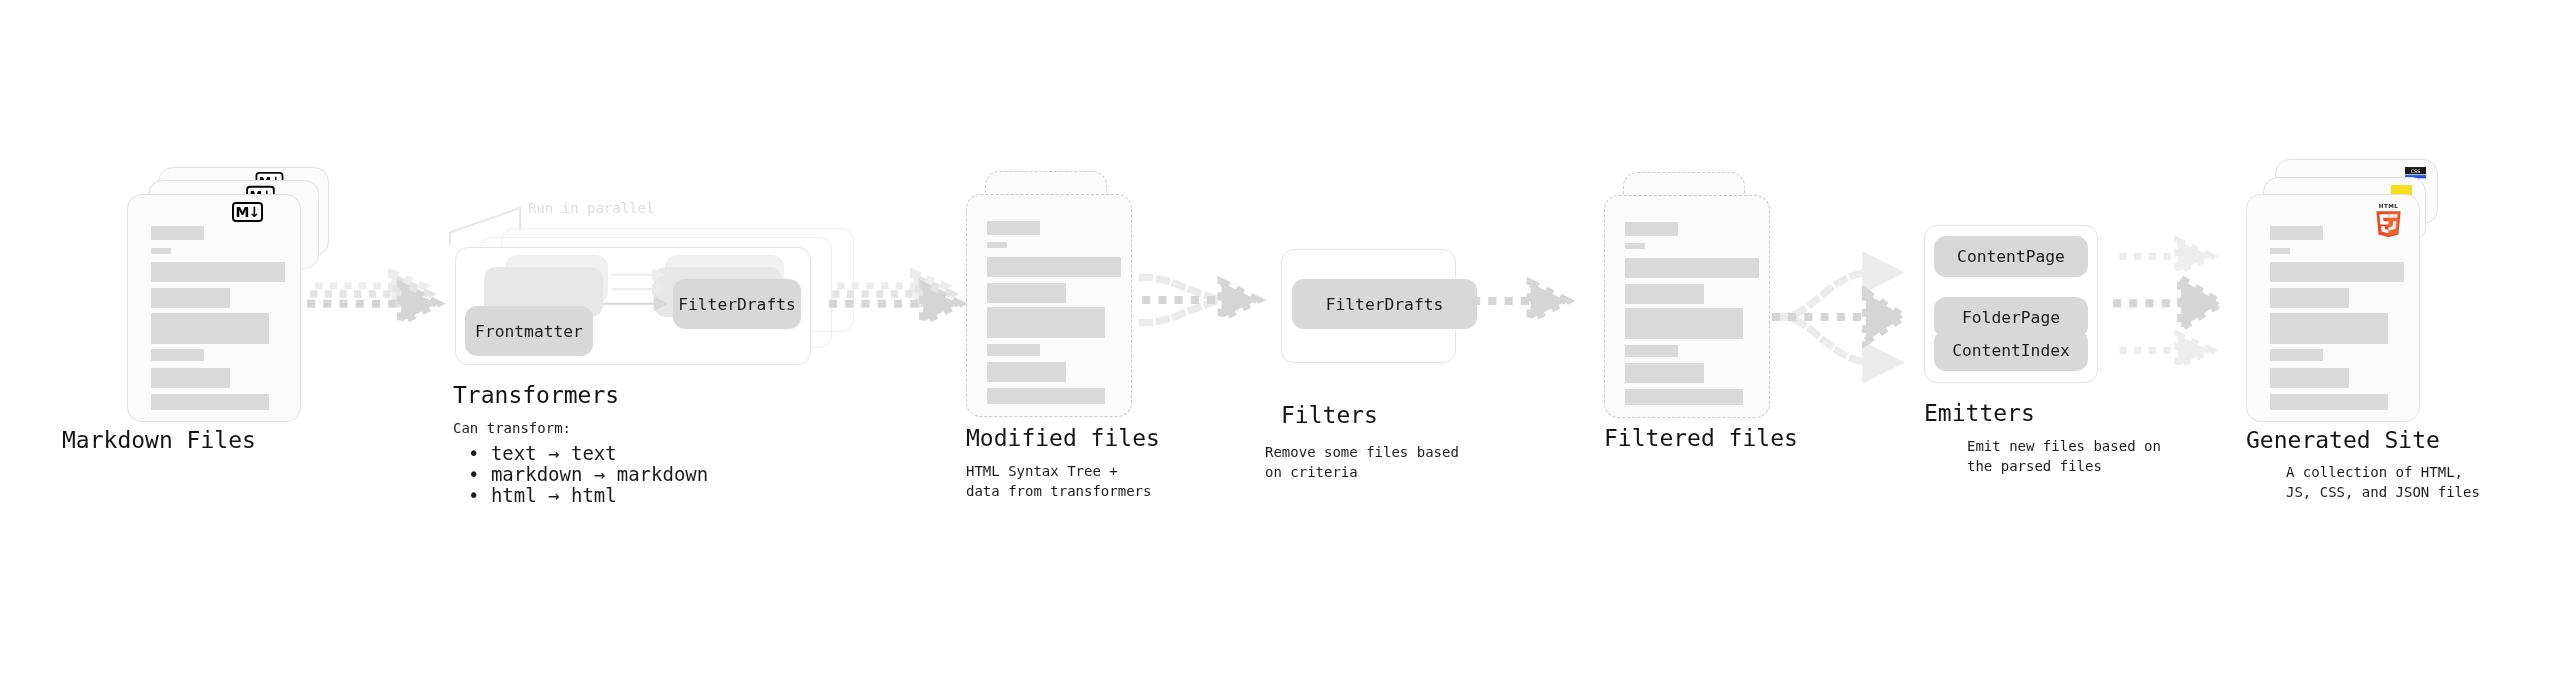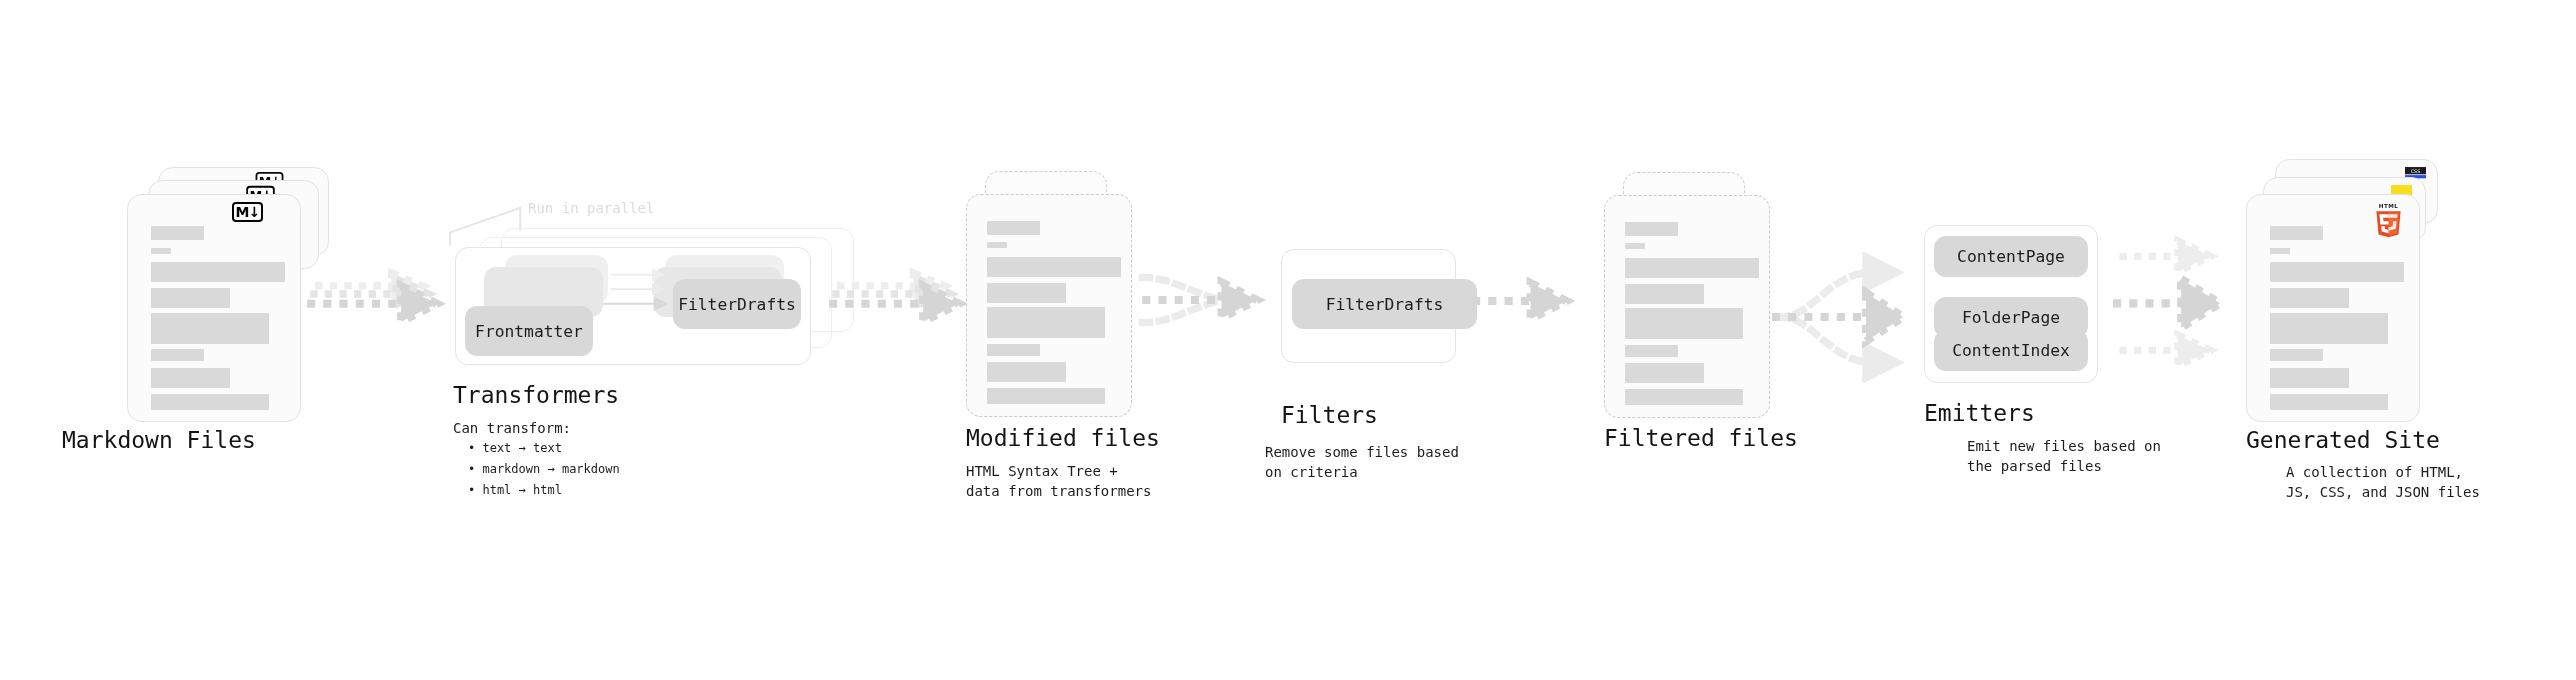--- a/index.html
+++ b/index.html
@@ -117,21 +117,21 @@
   .caption-faint {
     position: absolute;
     font-family: "DejaVu Sans Mono", "Liberation Mono", monospace;
     font-size: 14px;
     color: #dcdcdc;
     white-space: nowrap;
   }
   .bullets {
     position: absolute;
     font-family: "DejaVu Sans Mono", "Liberation Mono", monospace;
-    font-size: 12px;
+    font-size: 19px;
     color: #1c1c1c;
     line-height: 1.55;
     white-space: pre;
   }
 
   svg { overflow: visible; }
 </style>
 </head>
 <body>
 

